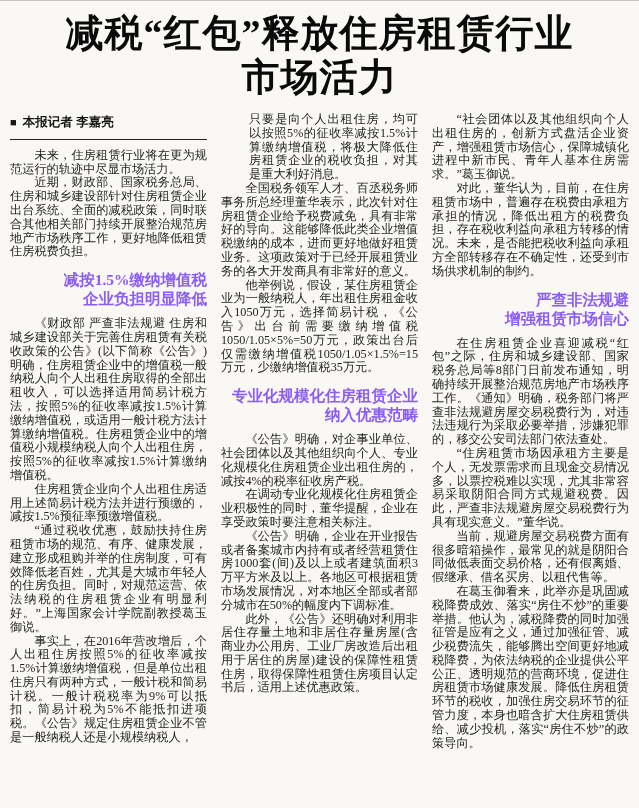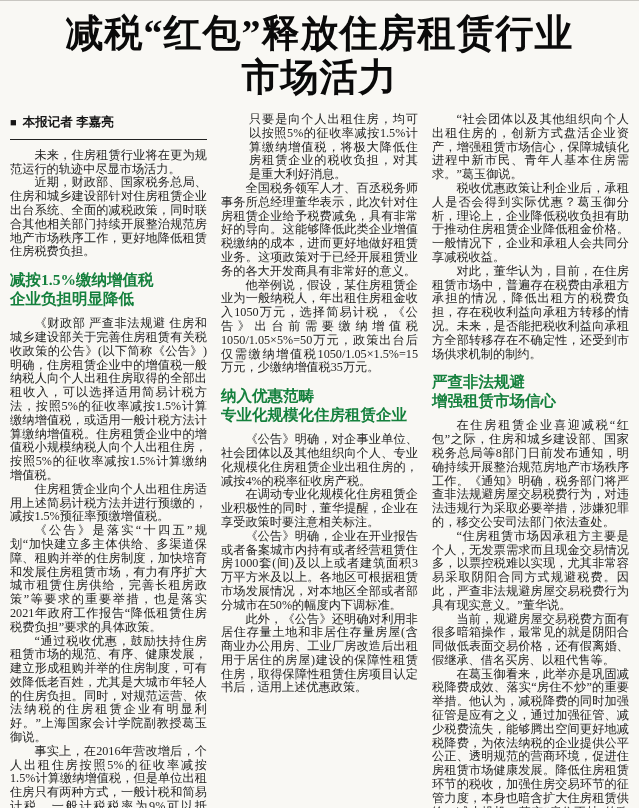--- a/index.html
+++ b/index.html
@@ -61,24 +61,24 @@
   .col p{
     margin:0;
     text-indent:2em;
   }
   .col p.cont{
     text-indent:0;
     margin-left:28px;
   }
   .section-heading{
     font-weight:bold;
-    text-align:left;
+    text-align:right;
     font-size:15.5px;
     line-height:19px;
-    color:#15803d;
+    color:#8b5cf6;
     margin:11px 0 9px 0;
     text-indent:0;
   }
 </style>
 </head>
 <body>
 
 <div class="page">
 
   <div class="headline">
@@ -94,42 +94,40 @@
         <span>本报记者 李嘉亮</span>
       </div>
       <p>未来，住房租赁行业将在更为规范运行的轨迹中尽显市场活力。</p>
       <p>近期，财政部、国家税务总局、住房和城乡建设部针对住房租赁企业出台系统、全面的减税政策，同时联合其他相关部门持续开展整治规范房地产市场秩序工作，更好地降低租赁住房税费负担。</p>
       <div class="section-heading">
         <div>减按1.5%缴纳增值税</div>
         <div>企业负担明显降低</div>
       </div>
       <p>《财政部 严查非法规避 住房和城乡建设部关于完善住房租赁有关税收政策的公告》(以下简称《公告》)明确，住房租赁企业中的增值税一般纳税人向个人出租住房取得的全部出租收入，可以选择适用简易计税方法，按照5%的征收率减按1.5%计算缴纳增值税，或适用一般计税方法计算缴纳增值税。住房租赁企业中的增值税小规模纳税人向个人出租住房，按照5%的征收率减按1.5%计算缴纳增值税。</p>
       <p>住房租赁企业向个人出租住房适用上述简易计税方法并进行预缴的，减按1.5%预征率预缴增值税。</p>
-      <p>《公告》是落实“十四五”规划“加快建立多主体供给、多渠道保障、租购并举的住房制度，加快培育和发展住房租赁市场，有力有序扩大城市租赁住房供给，完善长租房政策”等要求的重要举措，也是落实2021年政府工作报告“降低租赁住房税费负担”要求的具体政策。</p>
       <p>“通过税收优惠，鼓励扶持住房租赁市场的规范、有序、健康发展，建立形成租购并举的住房制度，可有效降低老百姓，尤其是大城市年轻人的住房负担。同时，对规范运营、依法纳税的住房租赁企业有明显利好。”上海国家会计学院副教授葛玉御说。</p>
       <p>事实上，在2016年营改增后，个人出租住房按照5%的征收率减按1.5%计算缴纳增值税，但是单位出租住房只有两种方式，一般计税和简易计税。一般计税税率为9%可以抵扣，简易计税为5%不能抵扣进项税。《公告》规定住房租赁企业不管是一般纳税人还是小规模纳税人，</p>
     </div>
 
     <div class="col">
       <p class="cont">只要是向个人出租住房，均可以按照5%的征收率减按1.5%计算缴纳增值税，将极大降低住房租赁企业的税收负担，对其是重大利好消息。</p>
       <p>全国税务领军人才、百丞税务师事务所总经理董华表示，此次针对住房租赁企业给予税费减免，具有非常好的导向。这能够降低此类企业增值税缴纳的成本，进而更好地做好租赁业务。这项政策对于已经开展租赁业务的各大开发商具有非常好的意义。</p>
       <p>他举例说，假设，某住房租赁企业为一般纳税人，年出租住房租金收入1050万元，选择简易计税，《公告》出台前需要缴纳增值税1050/1.05×5%=50万元，政策出台后仅需缴纳增值税1050/1.05×1.5%=15万元，少缴纳增值税35万元。</p>
       <div class="section-heading">
+        <div>专业化规模化住房租赁企业</div>
         <div>纳入优惠范畴</div>
-        <div>专业化规模化住房租赁企业</div>
       </div>
       <p>《公告》明确，对企事业单位、社会团体以及其他组织向个人、专业化规模化住房租赁企业出租住房的，减按4%的税率征收房产税。</p>
       <p>在调动专业化规模化住房租赁企业积极性的同时，董华提醒，企业在享受政策时要注意相关标注。</p>
       <p>《公告》明确，企业在开业报告或者备案城市内持有或者经营租赁住房1000套(间)及以上或者建筑面积3万平方米及以上。各地区可根据租赁市场发展情况，对本地区全部或者部分城市在50%的幅度内下调标准。</p>
       <p>此外，《公告》还明确对利用非居住存量土地和非居住存量房屋(含商业办公用房、工业厂房改造后出租用于居住的房屋)建设的保障性租赁住房，取得保障性租赁住房项目认定书后，适用上述优惠政策。</p>
     </div>
 
     <div class="col">
       <p>“社会团体以及其他组织向个人出租住房的，创新方式盘活企业资产，增强租赁市场信心，保障城镇化进程中新市民、青年人基本住房需求。”葛玉御说。</p>
-      <p>税收优惠政策让利企业后，承租人是否会得到实际优惠？葛玉御分析，理论上，企业降低税收负担有助于推动住房租赁企业降低租金价格。一般情况下，企业和承租人会共同分享减税收益。</p>
       <p>对此，董华认为，目前，在住房租赁市场中，普遍存在税费由承租方承担的情况，降低出租方的税费负担，存在税收利益向承租方转移的情况。未来，是否能把税收利益向承租方全部转移存在不确定性，还受到市场供求机制的制约。</p>
       <div class="section-heading">
         <div>严查非法规避</div>
         <div>增强租赁市场信心</div>
       </div>
       <p>在住房租赁企业喜迎减税“红包”之际，住房和城乡建设部、国家税务总局等8部门日前发布通知，明确持续开展整治规范房地产市场秩序工作。《通知》明确，税务部门将严查非法规避房屋交易税费行为，对违法违规行为采取必要举措，涉嫌犯罪的，移交公安司法部门依法查处。</p>
       <p>“住房租赁市场因承租方主要是个人，无发票需求而且现金交易情况多，以票控税难以实现，尤其非常容易采取阴阳合同方式规避税费。因此，严查非法规避房屋交易税费行为具有现实意义。”董华说。</p>
       <p>当前，规避房屋交易税费方面有很多暗箱操作，最常见的就是阴阳合同做低表面交易价格，还有假离婚、假继承、借名买房、以租代售等。</p>
       <p>在葛玉御看来，此举亦是巩固减税降费成效、落实“房住不炒”的重要举措。他认为，减税降费的同时加强征管是应有之义，通过加强征管、减少税费流失，能够腾出空间更好地减税降费，为依法纳税的企业提供公平公正、透明规范的营商环境，促进住房租赁市场健康发展。降低住房租赁环节的税收，加强住房交易环节的征管力度，本身也暗含扩大住房租赁供给、减少投机，落实“房住不炒”的政策导向。</p>
     </div>

